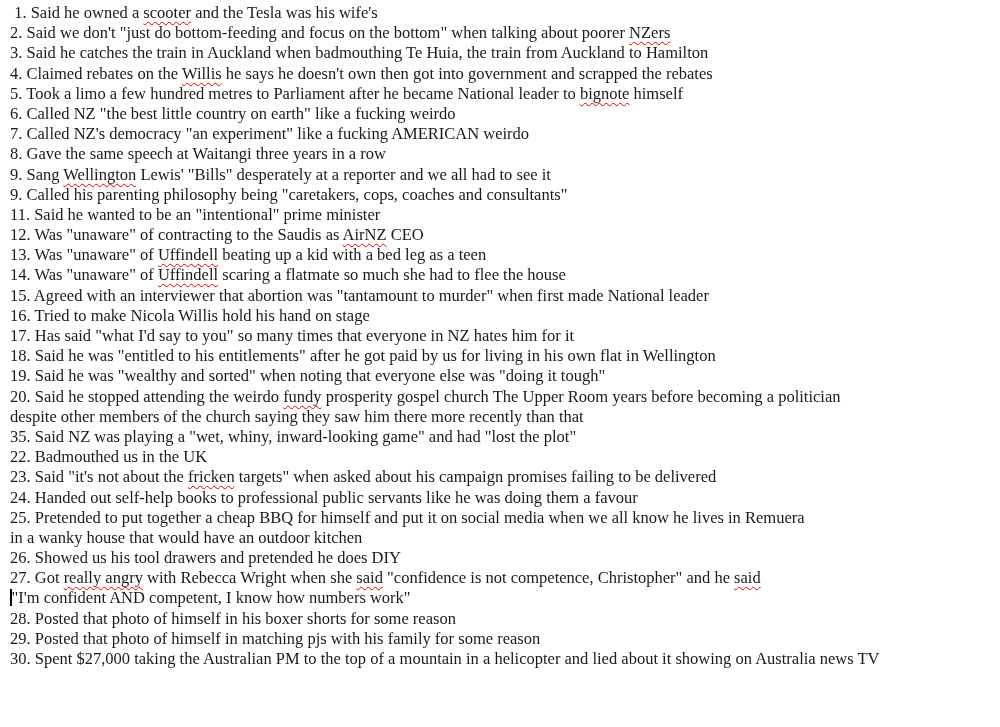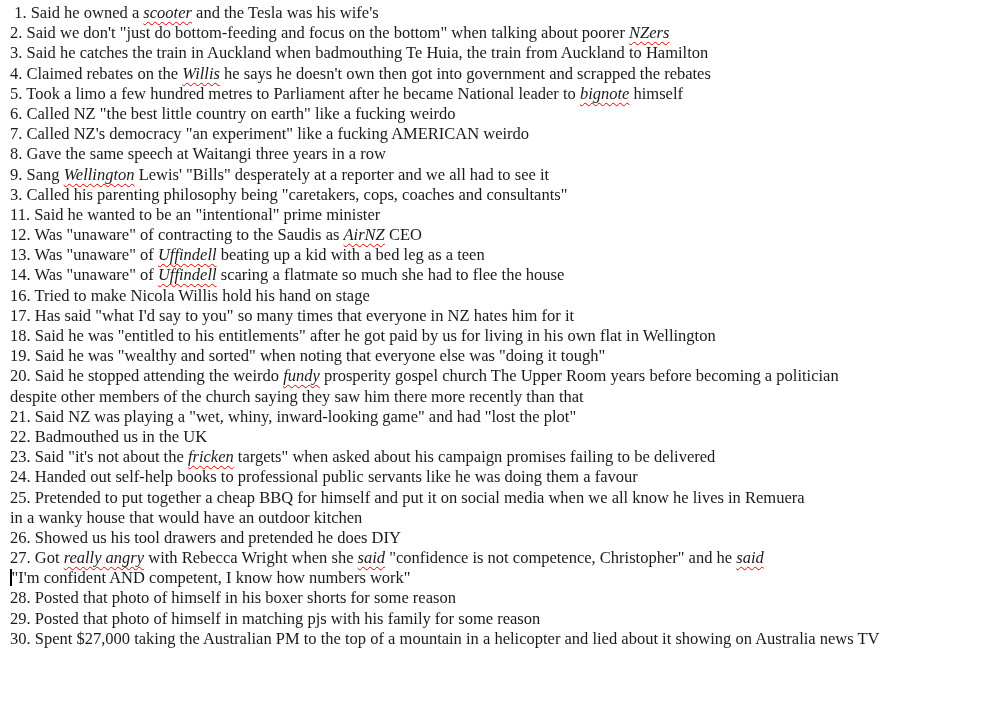--- a/index.html
+++ b/index.html
@@ -23,21 +23,20 @@
   .line {
     white-space: pre;
   }
   .misspelled {
     text-decoration-line: underline;
     text-decoration-style: wavy;
     text-decoration-color: var(--squiggle, #e60000);
     text-decoration-thickness: 1px;
     text-underline-offset: 3px;
     text-decoration-skip-ink: none;
-    font-style: italic;
   }
   .caret {
     display: inline-block;
     width: 1.5px;
     height: 17px;
     background: var(--caret, #000000);
     vertical-align: -3px;
   }
 </style>
 </head>
@@ -46,32 +45,33 @@
 <div class="doc" id="doc" style="color: rgb(26, 26, 26); background: rgb(255, 255, 255);">
     <div class="line"><span> 1. Said he owned a </span><span class="misspelled">scooter</span><span> and the Tesla was his wife's</span></div>
     <div class="line"><span>2. Said we don't "just do bottom-feeding and focus on the bottom" when talking about poorer </span><span class="misspelled">NZers</span></div>
     <div class="line"><span>3. Said he catches the train in Auckland when badmouthing Te Huia, the train from Auckland to Hamilton</span></div>
     <div class="line"><span>4. Claimed rebates on the </span><span class="misspelled">Willis</span><span> he says he doesn't own then got into government and scrapped the rebates</span></div>
     <div class="line"><span>5. Took a limo a few hundred metres to Parliament after he became National leader to </span><span class="misspelled">bignote</span><span> himself</span></div>
     <div class="line"><span>6. Called NZ "the best little country on earth" like a fucking weirdo</span></div>
     <div class="line"><span>7. Called NZ's democracy "an experiment" like a fucking AMERICAN weirdo</span></div>
     <div class="line"><span>8. Gave the same speech at Waitangi three years in a row</span></div>
     <div class="line"><span>9. Sang </span><span class="misspelled">Wellington</span><span> Lewis' "Bills" desperately at a reporter and we all had to see it</span></div>
-    <div class="line"><span>3. Called his parenting philosophy being "caretakers, cops, coaches and consultants"</span></div>
+    <div class="line"><span>9. Called his parenting philosophy being "caretakers, cops, coaches and consultants"</span></div>
     <div class="line"><span>11. Said he wanted to be an "intentional" prime minister</span></div>
     <div class="line"><span>12. Was "unaware" of contracting to the Saudis as </span><span class="misspelled">AirNZ</span><span> CEO</span></div>
     <div class="line"><span>13. Was "unaware" of </span><span class="misspelled">Uffindell</span><span> beating up a kid with a bed leg as a teen</span></div>
     <div class="line"><span>14. Was "unaware" of </span><span class="misspelled">Uffindell</span><span> scaring a flatmate so much she had to flee the house</span></div>
+    <div class="line"><span>15. Agreed with an interviewer that abortion was "tantamount to murder" when first made National leader</span></div>
     <div class="line"><span>16. Tried to make Nicola Willis hold his hand on stage</span></div>
     <div class="line"><span>17. Has said "what I'd say to you" so many times that everyone in NZ hates him for it</span></div>
     <div class="line"><span>18. Said he was "entitled to his entitlements" after he got paid by us for living in his own flat in Wellington</span></div>
     <div class="line"><span>19. Said he was "wealthy and sorted" when noting that everyone else was "doing it tough"</span></div>
     <div class="line"><span>20. Said he stopped attending the weirdo </span><span class="misspelled">fundy</span><span> prosperity gospel church The Upper Room years before becoming a politician</span></div>
     <div class="line"><span>despite other members of the church saying they saw him there more recently than that</span></div>
-    <div class="line"><span>21. Said NZ was playing a "wet, whiny, inward-looking game" and had "lost the plot"</span></div>
+    <div class="line"><span>35. Said NZ was playing a "wet, whiny, inward-looking game" and had "lost the plot"</span></div>
     <div class="line"><span>22. Badmouthed us in the UK</span></div>
     <div class="line"><span>23. Said "it's not about the </span><span class="misspelled">fricken</span><span> targets" when asked about his campaign promises failing to be delivered</span></div>
     <div class="line"><span>24. Handed out self-help books to professional public servants like he was doing them a favour</span></div>
     <div class="line"><span>25. Pretended to put together a cheap BBQ for himself and put it on social media when we all know he lives in Remuera</span></div>
     <div class="line"><span>in a wanky house that would have an outdoor kitchen</span></div>
     <div class="line"><span>26. Showed us his tool drawers and pretended he does DIY</span></div>
     <div class="line"><span>27. Got </span><span class="misspelled">really angry</span><span> with Rebecca Wright when she </span><span class="misspelled">said</span><span> "confidence is not competence, Christopher" and he </span><span class="misspelled">said</span></div>
     <div class="line"><span class="caret"></span><span>"I'm confident AND competent, I know how numbers work"</span></div>
     <div class="line"><span>28. Posted that photo of himself in his boxer shorts for some reason</span></div>
     <div class="line"><span>29. Posted that photo of himself in matching pjs with his family for some reason</span></div>

